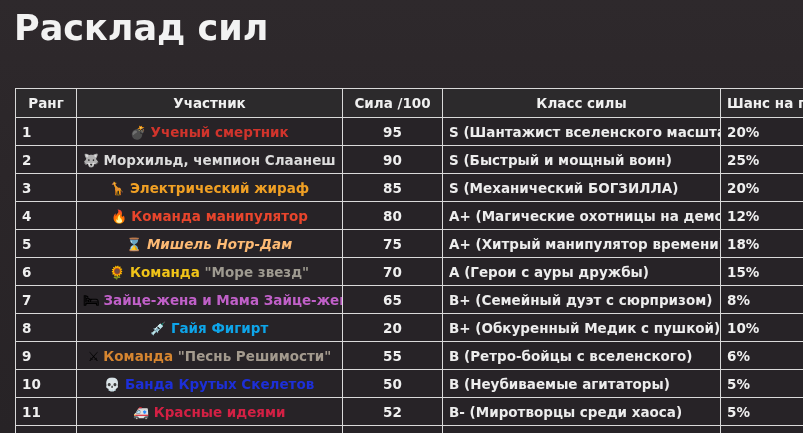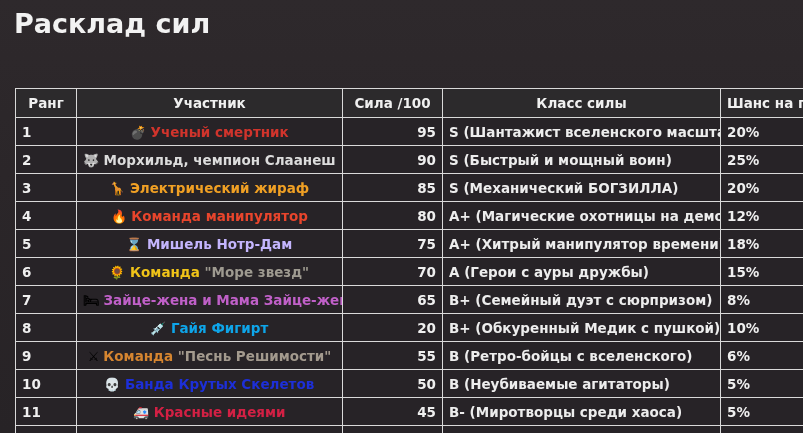--- a/index.html
+++ b/index.html
@@ -18,21 +18,21 @@
   .page {
     width: 803px;
     height: 433px;
     position: relative;
     box-sizing: border-box;
   }
   .page-title {
     position: absolute;
     left: 14px;
     top: 8px;
-    font-size: 27px;
+    font-size: 35px;
     font-weight: bold;
     color: #f2f2f2;
     letter-spacing: 0px;
     white-space: nowrap;
   }
   .table-wrap {
     position: absolute;
     left: 15px;
     top: 51px;
     width: 775px;
@@ -63,21 +63,21 @@
     height: 28px;
   }
   th.col-rank { width: 48px; }
   th.col-name { width: 253px; }
   th.col-power { width: 87px; }
   th.col-class { width: 265px; }
   th.col-chance { width: 120px; }
   th.col-rank, td.cell-rank { text-align: left; }
   td.cell-rank { color: #efefef; }
   td.cell-name { text-align: center; }
-  td.cell-power { color: #efefef; text-align: right; }
+  td.cell-power { color: #efefef; text-align: center; }
   td.cell-class { color: #ededed; text-align: left; font-size: 13px; }
   td.cell-chance { color: #efefef; text-align: left; }
   .emoji {
     display: inline-block;
     font-family: "DejaVu Sans", sans-serif;
     font-size: 13px;
     margin-right: 4px;
     vertical-align: middle;
     line-height: 1;
   }
@@ -126,21 +126,21 @@
           </tr>
           <tr>
             <td class="cell-rank">4</td>
             <td class="cell-name"><span class="emoji">🔥</span><span class="nm" style="color: rgb(232, 69, 44);">Команда манипулятор</span></td>
             <td class="cell-power">80</td>
             <td class="cell-class">A+ (Магические охотницы на демонов)</td>
             <td class="cell-chance">12%</td>
           </tr>
           <tr>
             <td class="cell-rank">5</td>
-            <td class="cell-name"><span class="emoji">⌛</span><span class="nm" style="color: #c4b5fd;">Мишель Нотр-Дам</span></td>
+            <td class="cell-name"><span class="emoji">⌛</span><span class="nm" style="color: #fdba74; font-style: italic;">Мишель Нотр-Дам</span></td>
             <td class="cell-power">75</td>
             <td class="cell-class">A+ (Хитрый манипулятор времени)</td>
             <td class="cell-chance">18%</td>
           </tr>
           <tr>
             <td class="cell-rank">6</td>
             <td class="cell-name"><span class="emoji">🌻</span><span class="nm" style="color: rgb(240, 196, 25);">Команда</span><span class="nm-sub" style="color: rgb(158, 154, 144);"> "Море звезд"</span></td>
             <td class="cell-power">70</td>
             <td class="cell-class">A (Герои с ауры дружбы)</td>
             <td class="cell-chance">15%</td>
@@ -169,21 +169,21 @@
           <tr>
             <td class="cell-rank">10</td>
             <td class="cell-name"><span class="emoji">💀</span><span class="nm" style="color: rgb(29, 47, 216);">Банда Крутых Скелетов</span></td>
             <td class="cell-power">50</td>
             <td class="cell-class">B (Неубиваемые агитаторы)</td>
             <td class="cell-chance">5%</td>
           </tr>
           <tr>
             <td class="cell-rank">11</td>
             <td class="cell-name"><span class="emoji">🚑</span><span class="nm" style="color: rgb(211, 32, 68);">Красные идеями</span></td>
-            <td class="cell-power">45</td>
+            <td class="cell-power">52</td>
             <td class="cell-class">B- (Миротворцы среди хаоса)</td>
             <td class="cell-chance">5%</td>
           </tr>
           <tr>
             <td class="cell-rank">12</td>
             <td class="cell-name"><span class="emoji">🔨</span><span class="nm" style="color: rgb(232, 68, 154);">Крутых</span></td>
             <td class="cell-power">40</td>
             <td class="cell-class">C+ (Одержимая киношными идеями)</td>
             <td class="cell-chance">4%</td>
           </tr>

